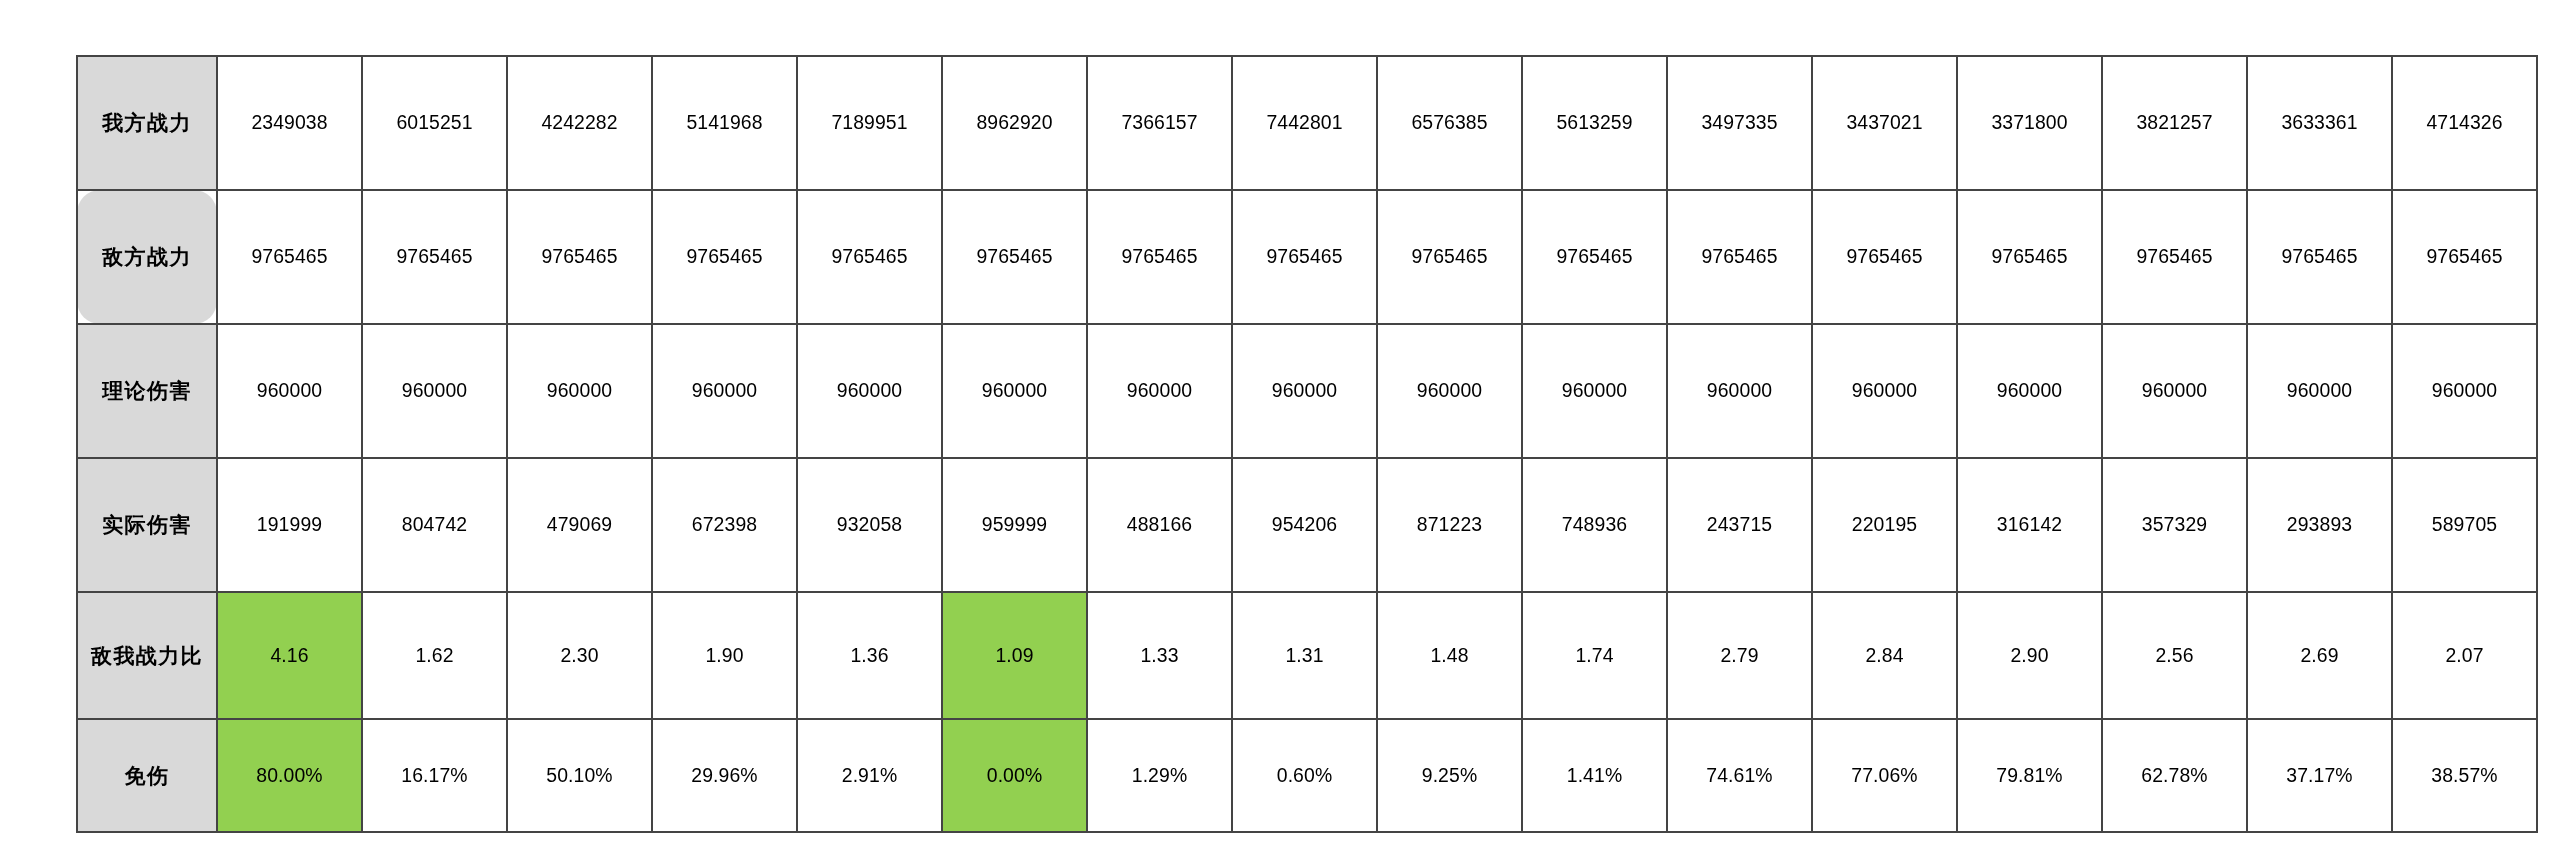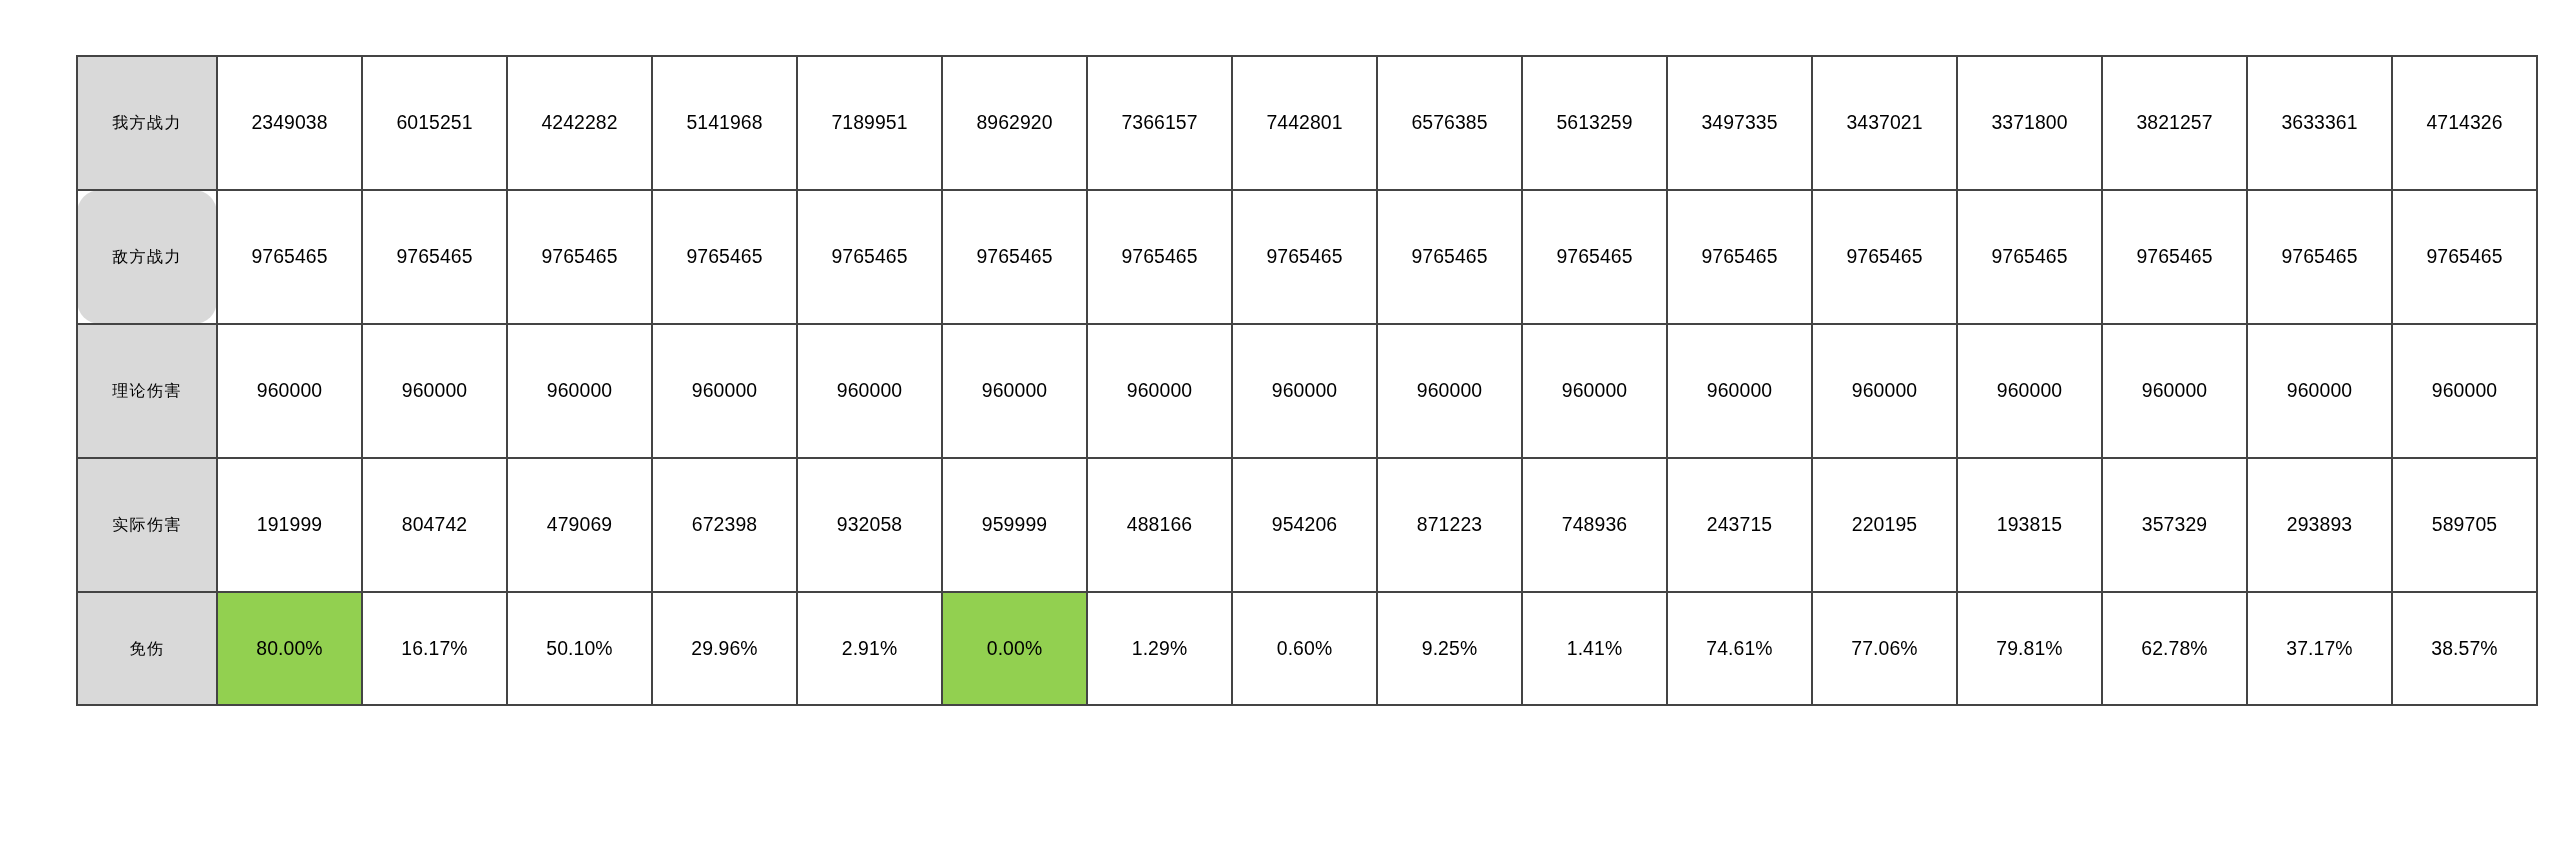--- a/index.html
+++ b/index.html
@@ -47,22 +47,22 @@
     color: #000000;
     font-weight: normal;
     font-size: 19.4px;
     line-height: 1.1;
     letter-spacing: 0.1px;
     white-space: nowrap;
   }
 
   table.battle-table th.row-header {
     background: #d9d9d9;
-    font-weight: normal;
-    font-size: 16px;
+    font-weight: bold;
+    font-size: 21px;
     letter-spacing: 1.4px;
     width: 138px;
     margin-top: 30px;
   }
 
   table.battle-table td.data-cell {
     width: 143px;
   }
 
   table.battle-table td.highlight,
@@ -148,24 +148,43 @@
             <td class="data-cell">479069</td>
             <td class="data-cell">672398</td>
             <td class="data-cell">932058</td>
             <td class="data-cell">959999</td>
             <td class="data-cell">488166</td>
             <td class="data-cell">954206</td>
             <td class="data-cell">871223</td>
             <td class="data-cell">748936</td>
             <td class="data-cell">243715</td>
             <td class="data-cell">220195</td>
-            <td class="data-cell">193815</td>
+            <td class="data-cell">316142</td>
             <td class="data-cell">357329</td>
             <td class="data-cell">293893</td>
             <td class="data-cell">589705</td>
+          </tr>
+          <tr class="r-ratio">
+            <th class="row-header">敌我战力比</th>
+            <td class="data-cell highlight">4.16</td>
+            <td class="data-cell">1.62</td>
+            <td class="data-cell">2.30</td>
+            <td class="data-cell">1.90</td>
+            <td class="data-cell">1.36</td>
+            <td class="data-cell highlight">1.09</td>
+            <td class="data-cell">1.33</td>
+            <td class="data-cell">1.31</td>
+            <td class="data-cell">1.48</td>
+            <td class="data-cell">1.74</td>
+            <td class="data-cell">2.79</td>
+            <td class="data-cell">2.84</td>
+            <td class="data-cell">2.90</td>
+            <td class="data-cell">2.56</td>
+            <td class="data-cell">2.69</td>
+            <td class="data-cell">2.07</td>
           </tr>
           <tr class="r-reduction">
             <th class="row-header">免伤</th>
             <td class="data-cell highlight">80.00%</td>
             <td class="data-cell">16.17%</td>
             <td class="data-cell">50.10%</td>
             <td class="data-cell">29.96%</td>
             <td class="data-cell">2.91%</td>
             <td class="data-cell highlight">0.00%</td>
             <td class="data-cell">1.29%</td>

